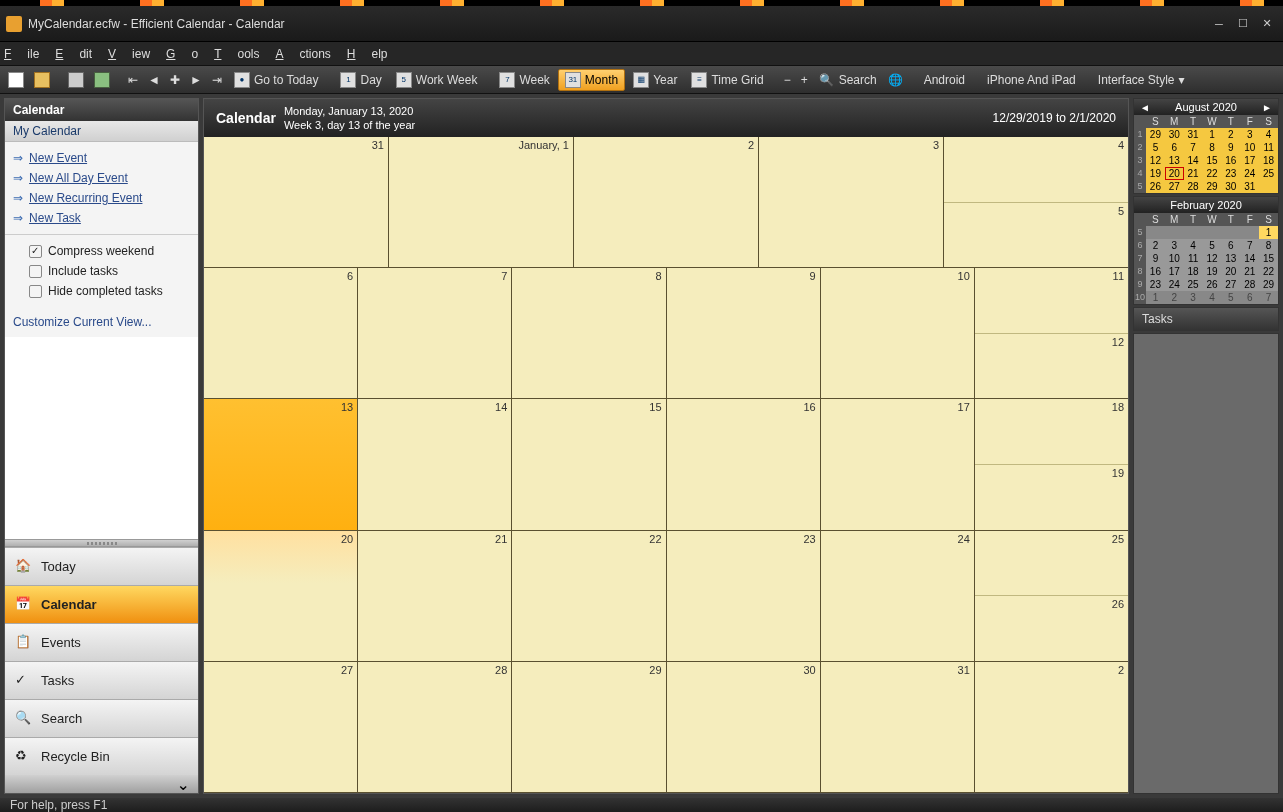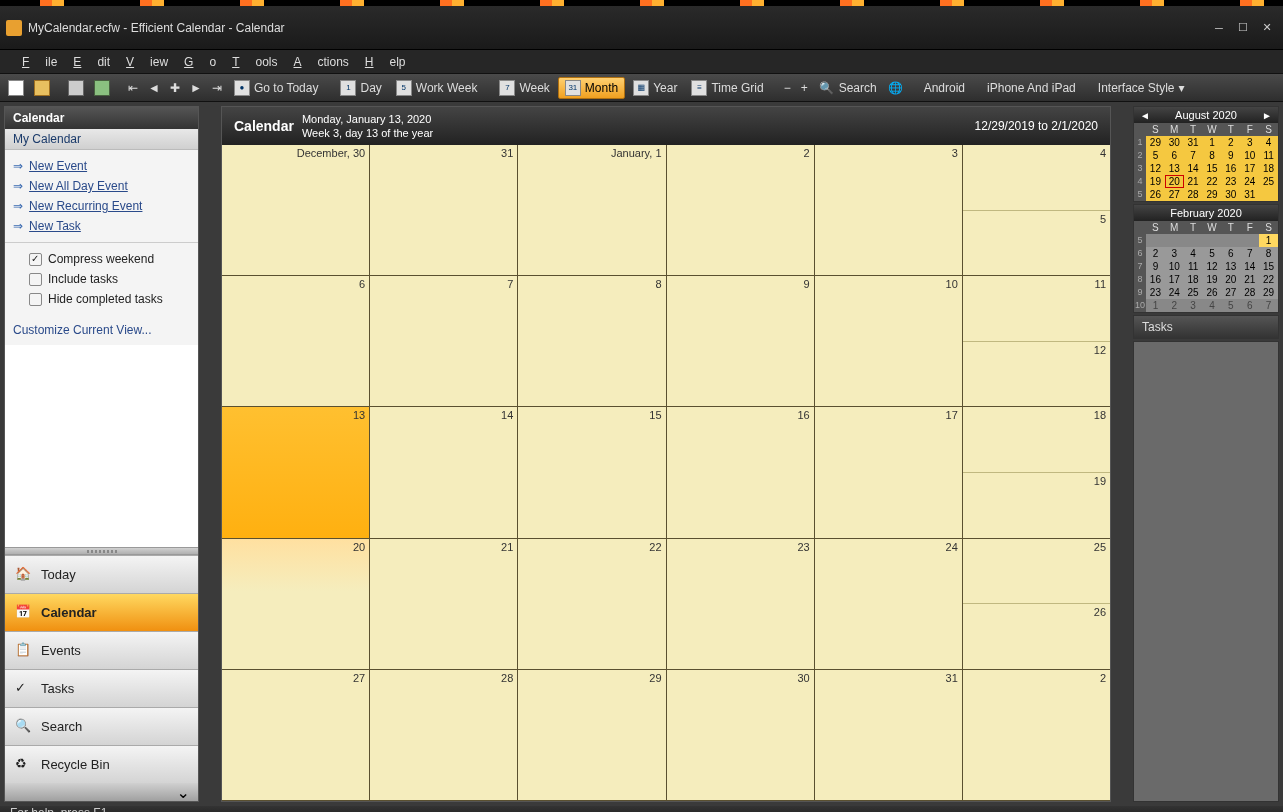--- a/index.html
+++ b/index.html
@@ -1,39 +1,39 @@
 <!DOCTYPE html>
 <html><head>
 <meta charset="utf-8">
 <style>
 * { margin:0; padding:0; box-sizing:border-box; font-family:"Segoe UI",Tahoma,sans-serif; }
 body { background:#000; width:1283px; height:812px; overflow:hidden; position:relative; }
 
 
-.titlebar { height:44px; background:linear-gradient(#2a2a2a,#1a1a1a); display:flex; align-items:center; padding:0 6px; color:#ddd; font-size:12px; border-bottom:1px solid #000; }
+.titlebar { height:36px; background:linear-gradient(#2a2a2a,#1a1a1a); display:flex; align-items:center; padding:0 6px; color:#ddd; font-size:12px; border-bottom:1px solid #000; }
 .titlebar .app-icon { width:16px; height:16px; background:#e8a030; border-radius:2px; margin-right:6px; }
 .titlebar .spacer { flex:1; }
 .titlebar .win-btn { width:20px; height:14px; margin-left:4px; color:#ccc; cursor:pointer; display:flex; align-items:center; justify-content:center; font-size:11px; }
 
 
-.menubar { height:24px; background:#262626; display:flex; align-items:center; padding:0 22px; color:#ddd; font-size:12px; border-bottom:1px solid #111; }
+.menubar { height:24px; background:#262626; display:flex; align-items:center; padding:0 4px; color:#ddd; font-size:12px; border-bottom:1px solid #111; }
 .menubar span { margin-right:16px; cursor:pointer; text-decoration:underline; text-decoration-color:transparent; }
 .menubar span .u { text-decoration:underline; }
 
 
 .toolbar { height:28px; background:linear-gradient(#4a4a4a,#2e2e2e); display:flex; align-items:center; padding:0 4px; gap:2px; border-bottom:1px solid #111; color:#ddd; font-size:12px; }
 .toolbar .tbtn { height:22px; padding:0 6px; display:flex; align-items:center; gap:4px; cursor:pointer; border-radius:2px; }
 .toolbar .tbtn.icon-only { padding:0 4px; }
 .toolbar .tbtn.active { background:linear-gradient(#ffd070,#f0a020); color:#000; border:1px solid #b07010; }
 .toolbar .sep { width:6px; height:20px; }
 .toolbar .ico { width:16px; height:16px; display:inline-block; }
 .ico-cal { background:#e0e0e0; border:1px solid #888; font-size:8px; color:#036; text-align:center; line-height:14px; }
 
 
-.container { display:flex; height:calc(100% - 28px - 24px - 28px - 22px - 6px); background:#3a3a3a; padding:4px; gap:22px; }
+.container { display:flex; height:calc(100% - 28px - 24px - 28px - 22px - 6px); background:#3a3a3a; padding:4px; gap:4px; }
 
 
 .sidebar { width:195px; display:flex; flex-direction:column; background:#f4f4f4; border:1px solid #555; }
 .side-head { background:linear-gradient(#555,#333); color:#fff; font-size:12px; font-weight:bold; padding:4px 8px; }
 .side-sub { background:linear-gradient(#e8e8e8,#d0d0d0); color:#1a3a6a; font-size:12px; padding:3px 8px; border-bottom:1px solid #bbb; }
 .side-links { padding:6px 8px; font-size:12px; }
 .side-links div { color:#2a4a8a; padding:3px 0; cursor:pointer; display:flex; align-items:center; gap:6px; }
 .side-links div .arrow { color:#3a6ab0; }
 .side-links div .txt { text-decoration:underline; }
 .side-opts { border-top:1px solid #ccc; padding:6px 8px; font-size:12px; color:#222; }
@@ -262,23 +262,20 @@
     <div class="cal-head">
       <span class="title">Calendar</span>
       <span class="sub">
         <div>Monday, January 13, 2020</div>
         <div>Week 3, day 13 of the year</div>
       </span>
       <span class="range">12/29/2019 to 2/1/2020</span>
     </div>
     <div class="cal-grid" id="cal-grid">
         <div class="cal-week">
-          <div class="cal-day">
-            <span class="dn">December, 30</span>
-          </div>
           <div class="cal-day">
             <span class="dn">31</span>
           </div>
           <div class="cal-day">
             <span class="dn">January, 1</span>
           </div>
           <div class="cal-day">
             <span class="dn">2</span>
           </div>
           <div class="cal-day">

